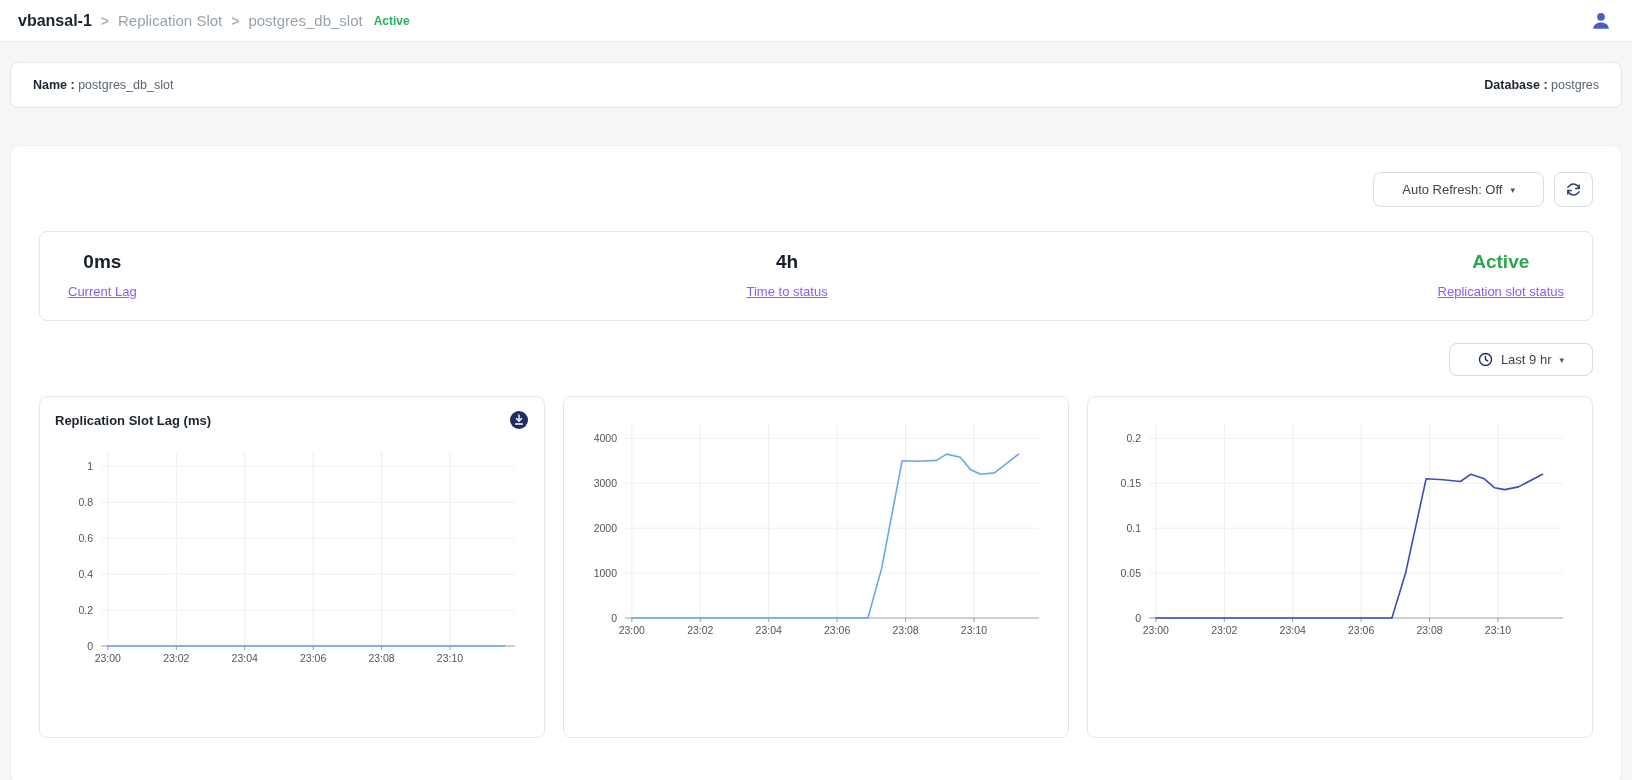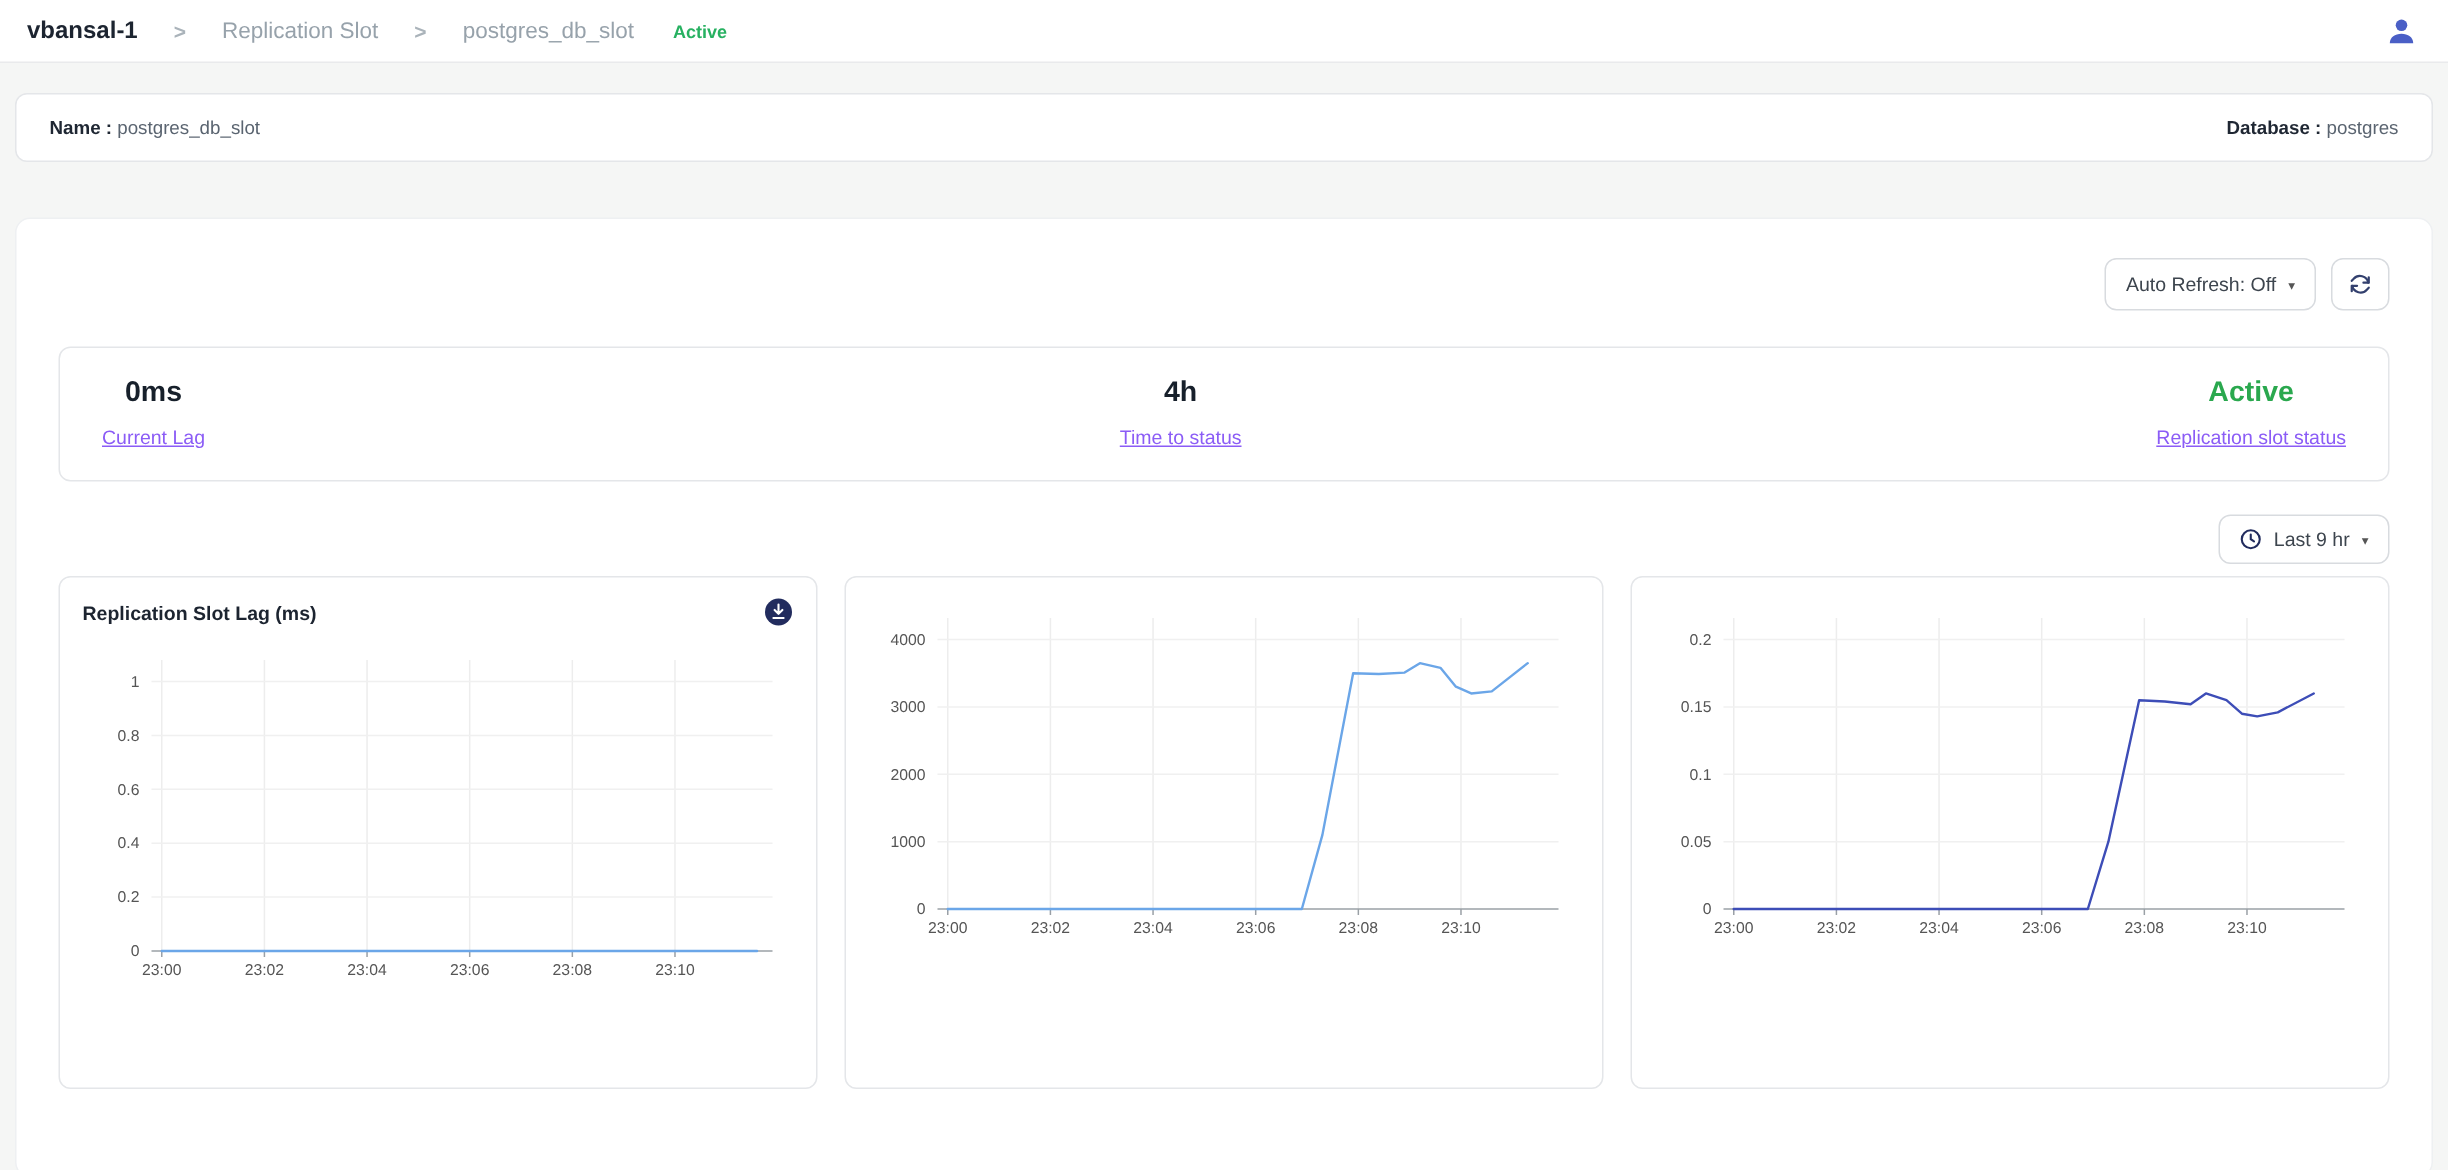--- a/index.html
+++ b/index.html
@@ -13,21 +13,21 @@
   
   .top-header {
     background: #fff;
     border-bottom: 1px solid #e9eaec;
     height: 42px;
     display: flex;
     align-items: center;
     justify-content: space-between;
     padding: 0 18px;
   }
-  .breadcrumb { display: flex; align-items: center; gap: 24px; text-align: center; }
+  .breadcrumb { display: flex; align-items: center; gap: 9px; text-align: center; }
   .bc-cluster { font-size: 16px; font-weight: bold; color: #1c2430; cursor: pointer; }
   .bc-sep { font-size: 14px; font-weight: bold; color: #aab3ba; }
   .bc-section, .bc-slot { font-size: 15px; font-weight: normal; color: #97a2ab; cursor: pointer; }
   .bc-status { font-size: 12px; font-weight: bold; color: #27b161; margin-left: 2px; }
   .avatar-btn { width: 26px; height: 26px; display:flex; align-items:center; justify-content:center; cursor:pointer; }
   
   .info-bar {
     margin: 20px 10px 0;
     background: #fff;
     border: 1px solid #e4e6e9;
@@ -45,21 +45,21 @@
     background: #fff;
     border: 1px solid #eef0f2;
     border-radius: 10px;
     padding: 26px 28px 30px;
     min-height: 640px;
   }
   .toolbar { display: flex; justify-content: flex-end; gap: 10px; }
   .btn {
     display: inline-flex; align-items: center; gap: 8px;
     background: #fff; border: 1px solid #d8dbdf; border-radius: 8px;
-    padding: 8px 13px; font-size: 13px; color: #3d454e;
+    padding: 8px 28px; font-size: 13px; color: #3d454e;
     font-family: "Liberation Sans", sans-serif; cursor: pointer;
   }
   .btn .caret { font-size: 9px; color: #555; }
   .icon-btn { padding: 8px 10px; }
   
   .stats-bar {
     margin-top: 24px;
     border: 1px solid #e4e6e9;
     border-radius: 8px;
     padding: 19px 28px 21px;
@@ -67,21 +67,21 @@
     justify-content: space-between;
     align-items: center;
   }
   .stat { text-align: center; }
   .stat-value { font-size: 19px; font-weight: bold; color: #17202b; }
   .stat-value.green { color: #2aa84e; }
   .stat-label { font-size: 13px; color: #8b5cf6; margin-top: 11px; text-decoration: underline; }
   
   .range-row { margin-top: 22px; display: flex; justify-content: flex-end; }
   
-  .charts { margin-top: 8px; display: flex; gap: 18px; }
+  .charts { margin-top: 20px; display: flex; gap: 18px; }
   .chart-card {
     flex: 1;
     background: #fff;
     border: 1px solid #e4e6e9;
     border-radius: 8px;
     padding: 13px 15px 60px;
     height: 342px;
   }
   .chart-head { display: flex; justify-content: space-between; align-items: center; margin-bottom: 8px; }
   .chart-title { font-size: 13px; font-weight: bold; color: #1c2430; }

